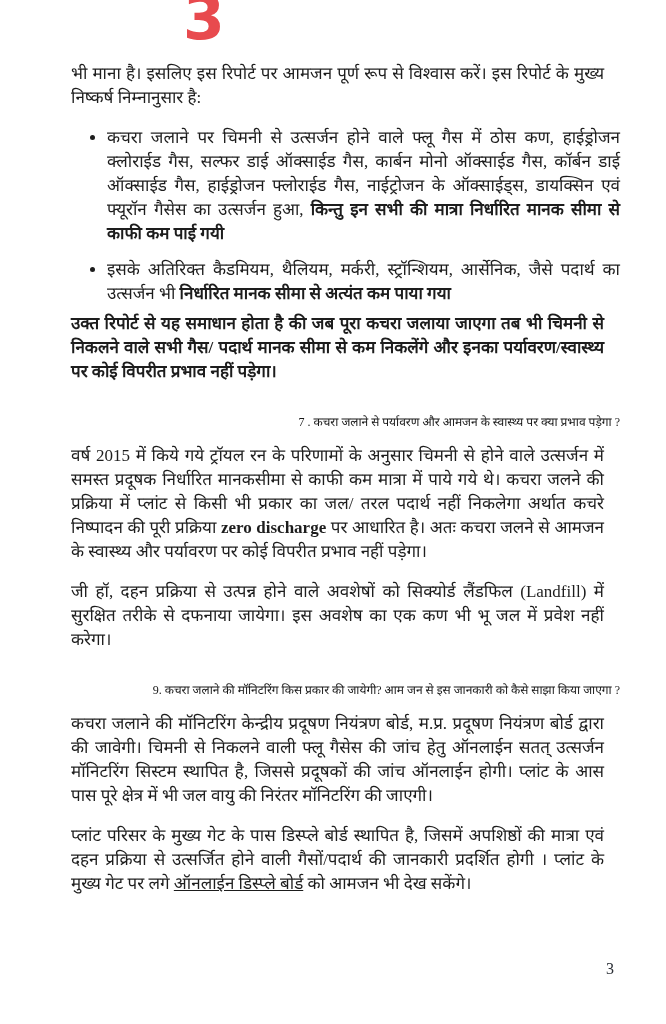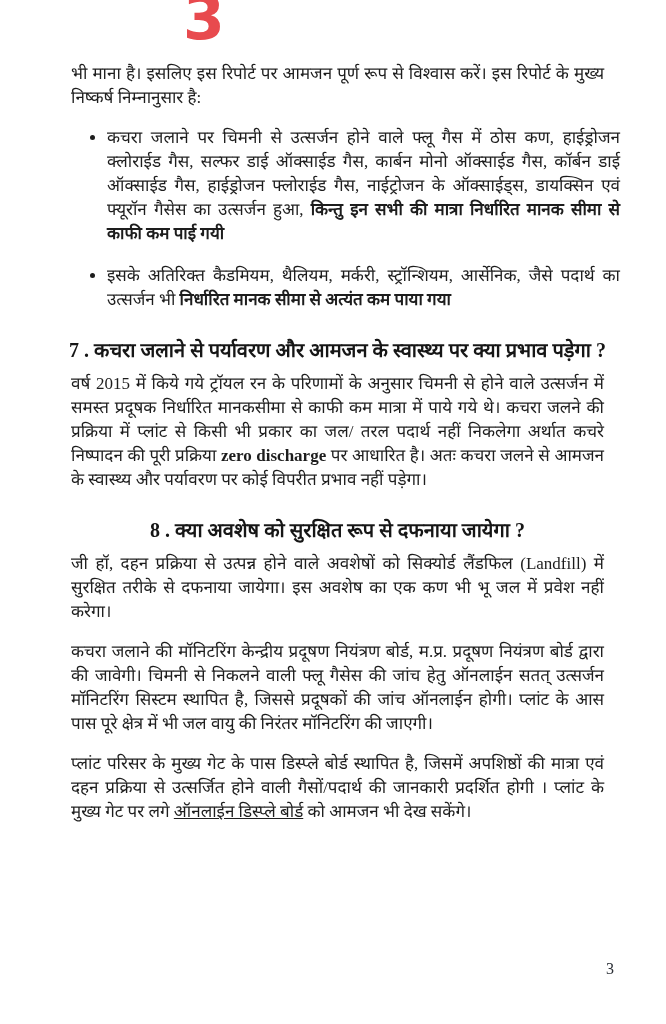--- a/index.html
+++ b/index.html
@@ -32,32 +32,32 @@
     line-height: 24px;
     text-align: justify;
   }
   .content p { margin: 16px; }
   .intro { margin: 0; }
   ul.findings {
     margin: 7px 0 0 0;
     padding-left: 52px;
     list-style: disc outside;
   }
-  ul.findings li + li { margin-top: 18px; }
+  ul.findings li + li { margin-top: 12px; }
   .bold { font-weight: bold; }
   .conclusion {
     margin-top: 6px !important;
     font-weight: bold;
   }
   h2.question {
-    font-size: 20px;
+    font-size: 12px;
     line-height: 29px;
-    font-weight: bold;
+    font-weight: normal;
     margin: 24px 0 0 0;
-    text-align: center;
+    text-align: right;
     color: #161616;
   }
   p.body-para { margin-top: 7px !important; }
   p.body-para2 { margin-top: 10px !important; }
   .underline-bold {
     font-weight: normal;
     text-decoration: underline;
   }
   .page-number {
     position: absolute;
@@ -81,31 +81,32 @@
 
     <ul class="findings">
       <li>
         <span>कचरा जलाने पर चिमनी से उत्सर्जन होने वाले फ्लू गैस में ठोस कण, हाईड्रोजन क्लोराईड गैस, सल्फर डाई ऑक्साईड गैस, कार्बन मोनो ऑक्साईड गैस, कॉर्बन डाई ऑक्साईड गैस, हाईड्रोजन फ्लोराईड गैस, नाईट्रोजन के ऑक्साईड्स, डायक्सिन एवं फ्यूरॉन गैसेस का उत्सर्जन हुआ, </span><span class="bold">किन्तु इन सभी की मात्रा निर्धारित मानक सीमा से काफी कम पाई गयी</span>
       </li>
       <li>
         <span>इसके अतिरिक्त कैडमियम, थैलियम, मर्करी, स्ट्रॉन्शियम, आर्सेनिक, जैसे पदार्थ का उत्सर्जन भी </span><span class="bold">निर्धारित मानक सीमा से अत्यंत कम पाया गया</span>
       </li>
     </ul>
 
+    <p class="conclusion">उक्त रिपोर्ट से यह समाधान होता है की जब पूरा कचरा जलाया जाएगा तब भी चिमनी से निकलने वाले सभी गैस/ पदार्थ मानक सीमा से कम निकलेंगे और इनका पर्यावरण/स्वास्थ्य पर कोई विपरीत प्रभाव नहीं पड़ेगा।</p>
 
     <h2 class="question">7 . कचरा जलाने से पर्यावरण और आमजन के स्वास्थ्य पर क्या  प्रभाव पड़ेगा ?</h2>
 
     <p class="body-para">
       <span>वर्ष 2015 में किये गये ट्रॉयल रन के परिणामों के अनुसार चिमनी से होने वाले उत्सर्जन में समस्त प्रदूषक निर्धारित मानकसीमा से काफी कम मात्रा में पाये गये थे। कचरा जलने की प्रक्रिया में प्लांट से किसी भी प्रकार का जल/ तरल पदार्थ नहीं निकलेगा अर्थात कचरे निष्पादन की पूरी प्रक्रिया </span><span class="bold">zero discharge</span><span> पर आधारित है।  अतः कचरा जलने से आमजन के स्वास्थ्य और पर्यावरण पर कोई विपरीत प्रभाव नहीं पड़ेगा।</span>
     </p>
 
-    <h2 class="question">8 . क्या अवशेष को सुरक्षित रूप से दफनाया जायेगा ?</h2>
 
     <p class="body-para">जी हॉ, दहन प्रक्रिया से उत्पन्न होने वाले अवशेषों को सिक्योर्ड लैंडफिल (Landfill) में सुरक्षित तरीके से दफनाया जायेगा। इस अवशेष का एक कण भी भू जल में प्रवेश नहीं करेगा।</p>
 
+    <h2 class="question">9. कचरा जलाने की मॉनिटरिंग किस प्रकार की जायेगी? आम जन से इस जानकारी को कैसे साझा किया जाएगा ?</h2>
 
     <p class="body-para">कचरा जलाने की मॉनिटरिंग केन्द्रीय प्रदूषण नियंत्रण बोर्ड, म.प्र. प्रदूषण नियंत्रण बोर्ड द्वारा की जावेगी। चिमनी से निकलने वाली फ्लू गैसेस की जांच हेतु ऑनलाईन सतत् उत्सर्जन मॉनिटरिंग सिस्टम स्थापित है, जिससे प्रदूषकों की जांच ऑनलाईन होगी। प्लांट के आस पास पूरे क्षेत्र में भी जल वायु की निरंतर मॉनिटरिंग की जाएगी।</p>
 
     <p class="body-para body-para2">
       <span>प्लांट परिसर के मुख्य गेट के पास डिस्प्ले बोर्ड स्थापित है, जिसमें अपशिष्ठों की मात्रा एवं दहन प्रक्रिया से उत्सर्जित होने वाली गैसों/पदार्थ की जानकारी प्रदर्शित होगी । प्लांट के मुख्य गेट पर लगे </span><span class="underline-bold">ऑनलाईन डिस्प्ले बोर्ड</span><span> को आमजन भी देख सकेंगे।</span>
     </p>
 
   </div>
 
   <div class="page-number">3</div>

